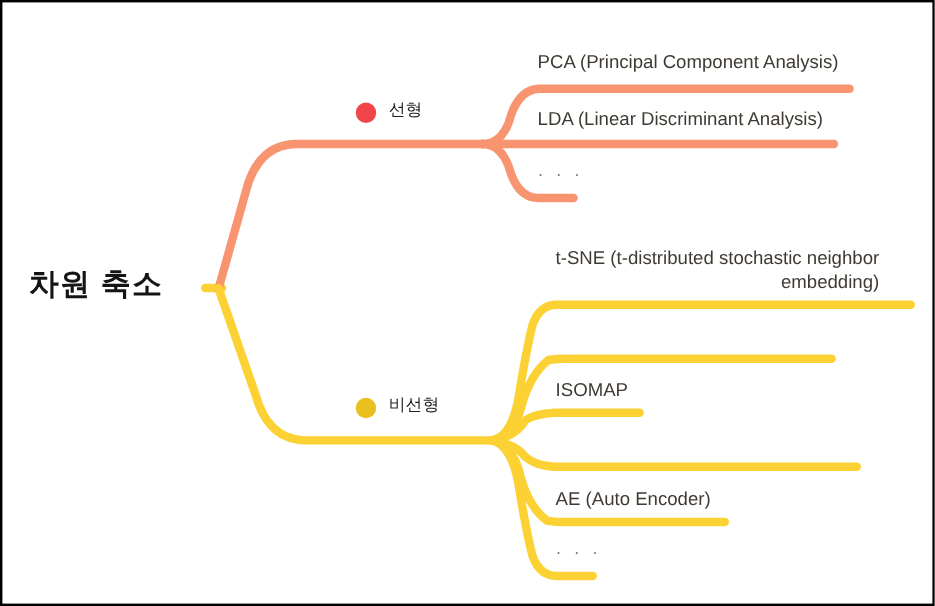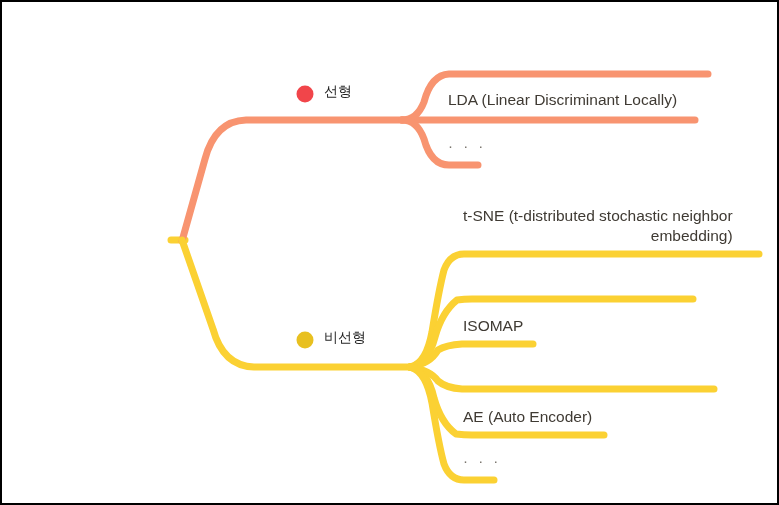--- a/index.html
+++ b/index.html
@@ -82,25 +82,27 @@
     <path d="M 408 365 Q 426 362 433 335 Q 440 310 455 298 Q 462 297 470 297 L 691 297" fill="none" stroke="#FBD133" stroke-width="7" stroke-linecap="round"></path>
     <path d="M 408 365 Q 428 362 436 348 Q 444 343 460 342 L 531 342" fill="none" stroke="#FBD133" stroke-width="7" stroke-linecap="round"></path>
     <path d="M 408 365 Q 428 368 436 379 Q 444 386 460 387 L 712 387" fill="none" stroke="#FBD133" stroke-width="7" stroke-linecap="round"></path>
     <path d="M 408 365 Q 426 369 432 396 Q 439 421 454 432 Q 462 433 470 433 L 602 433" fill="none" stroke="#FBD133" stroke-width="7" stroke-linecap="round"></path>
     <path d="M 408 365 Q 424 369 430 401 Q 437 444 442 462 Q 448 478 462 478 L 492 478" fill="none" stroke="#FBD133" stroke-width="7" stroke-linecap="round"></path>
 
     <circle cx="303" cy="92" r="8.5" fill="#F1454A"></circle>
     <circle cx="303" cy="338" r="8.5" fill="#E8C020"></circle>
   </svg>
 
+  <div class="node-label root-label">차원 축소</div>
 
   <div class="node-label category-label" id="label-linear">선형</div>
   <div class="node-label category-label" id="label-nonlinear">비선형</div>
 
-  <div class="leaf-label" style="left:446px; top:88px;">LDA (Linear Discriminant Locally)</div>
+  <div class="leaf-label" style="left:446px; top:41px;">PCA (Principal Component Analysis)</div>
+  <div class="leaf-label" style="left:446px; top:88px;">LDA (Linear Discriminant Analysis)</div>
   <div class="dots-label" style="left:446px; top:135px;">· · ·</div>
 
   <div class="leaf-label" style="left:461px; top:204px;text-align:right;">t-SNE (t-distributed stochastic neighbor
 embedding)</div>
   <div class="leaf-label" style="left:461px; top:314px;">ISOMAP</div>
   <div class="leaf-label" style="left:461px; top:405px;">AE (Auto Encoder)</div>
   <div class="dots-label" style="left:461px; top:450px;">· · ·</div>
 
 </div>
 

